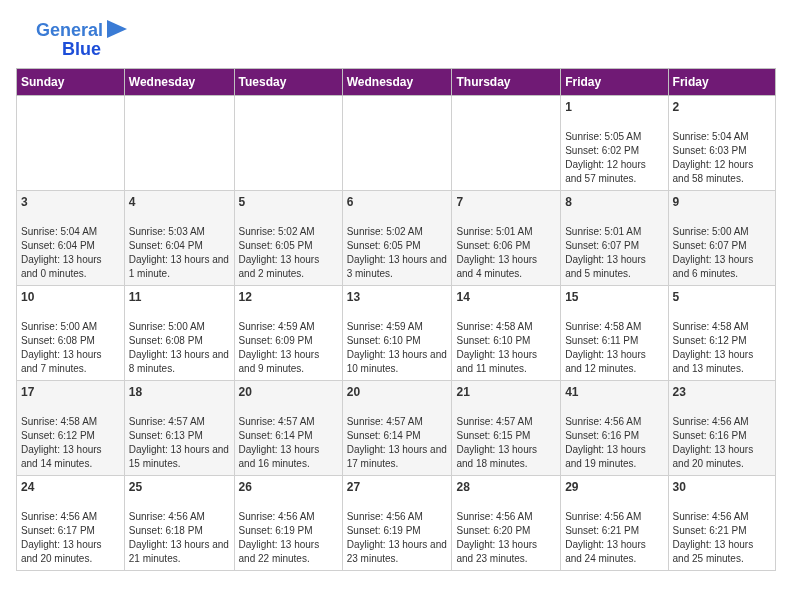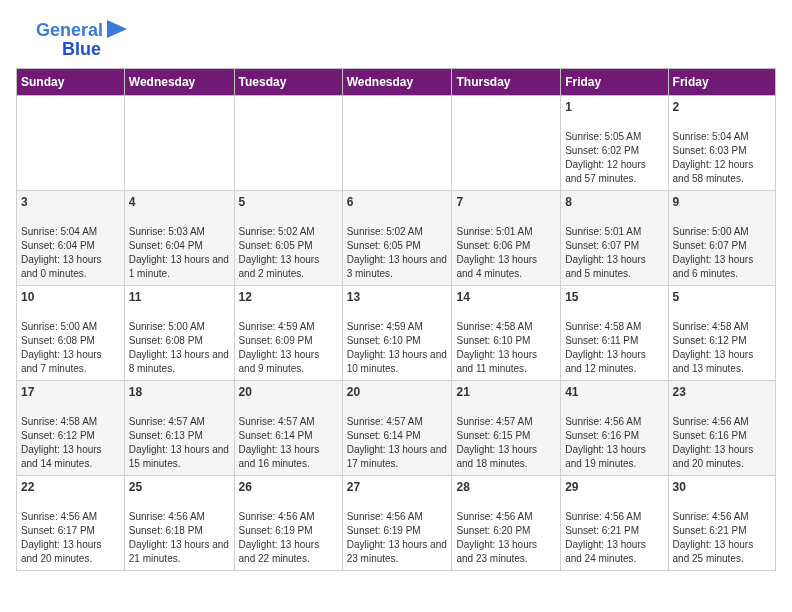--- a/index.html
+++ b/index.html
@@ -224,21 +224,21 @@
           <span class="day-num">41</span>
           <div class="day-info">Sunrise: 4:56 AM<br>Sunset: 6:16 PM<br>Daylight: 13 hours and 19 minutes.</div>
         </td>
         <td>
           <span class="day-num">23</span>
           <div class="day-info">Sunrise: 4:56 AM<br>Sunset: 6:16 PM<br>Daylight: 13 hours and 20 minutes.</div>
         </td>
       </tr>
       <tr>
         <td>
-          <span class="day-num">22</span>
+          <span class="day-num">24</span>
           <div class="day-info">Sunrise: 4:56 AM<br>Sunset: 6:17 PM<br>Daylight: 13 hours and 20 minutes.</div>
         </td>
         <td>
           <span class="day-num">25</span>
           <div class="day-info">Sunrise: 4:56 AM<br>Sunset: 6:18 PM<br>Daylight: 13 hours and 21 minutes.</div>
         </td>
         <td>
           <span class="day-num">26</span>
           <div class="day-info">Sunrise: 4:56 AM<br>Sunset: 6:19 PM<br>Daylight: 13 hours and 22 minutes.</div>
         </td>

